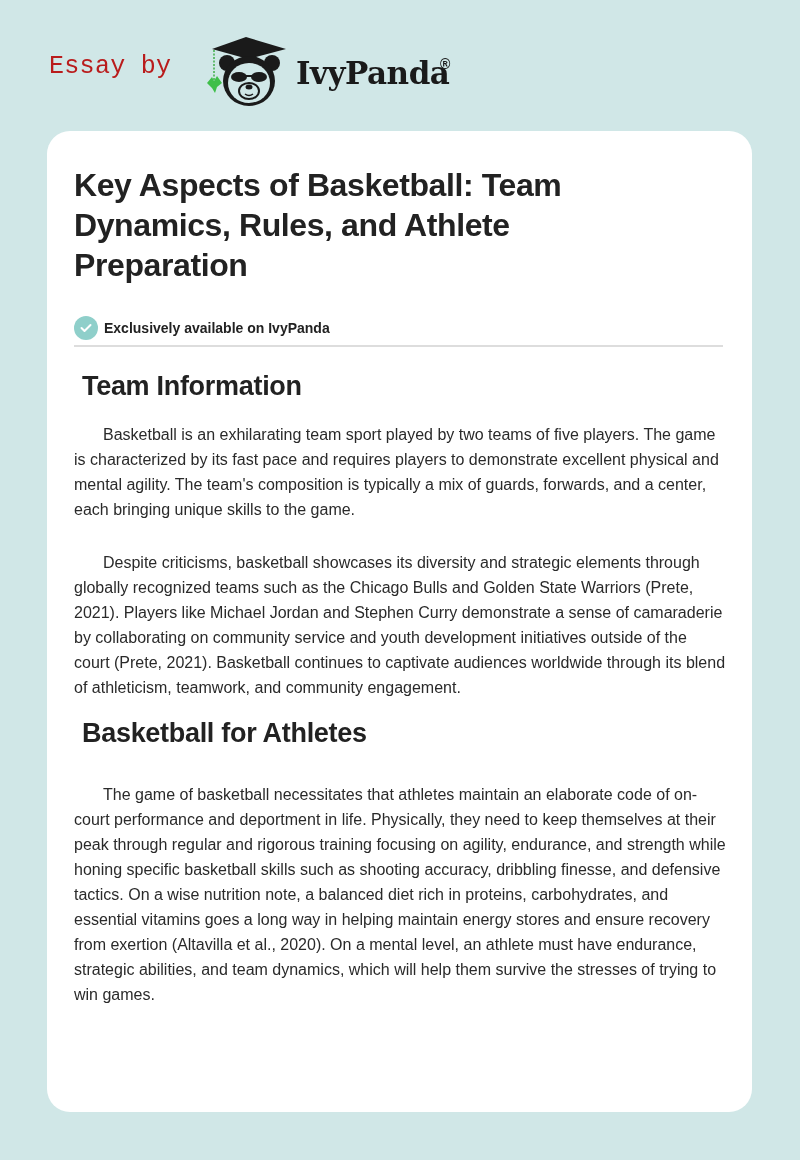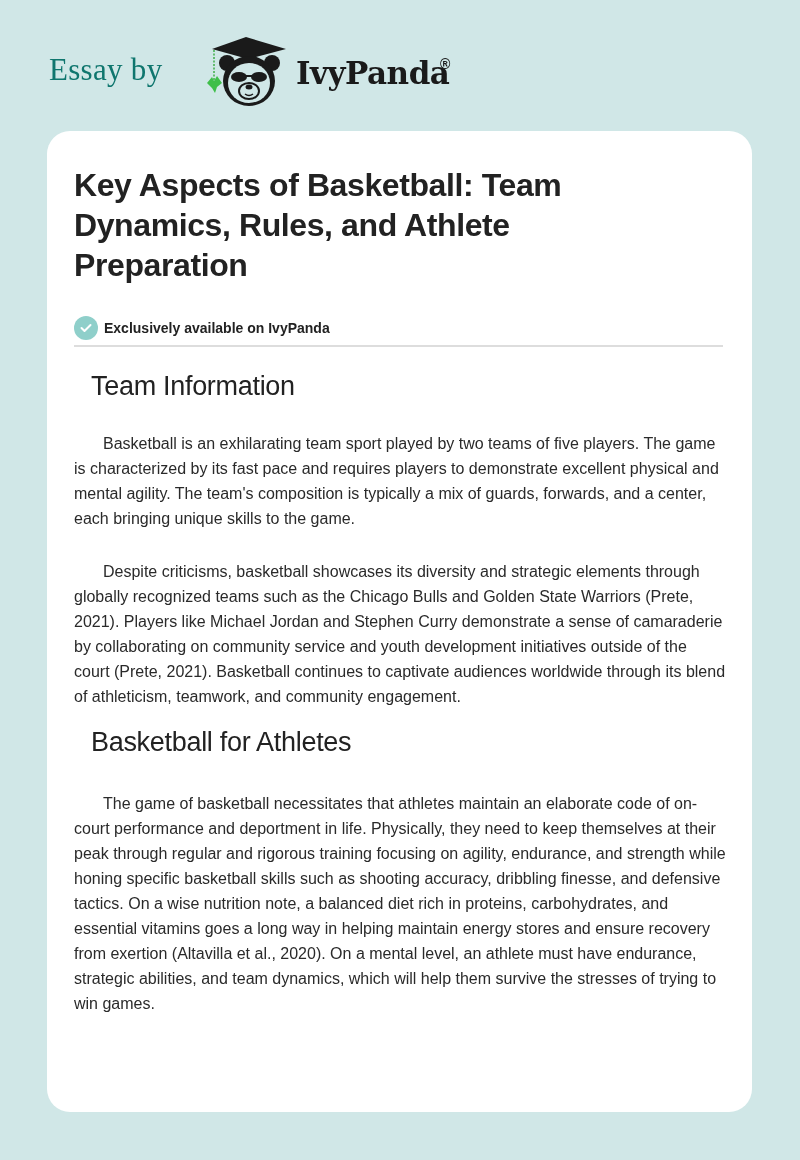--- a/index.html
+++ b/index.html
@@ -15,23 +15,23 @@
     font-family: "Liberation Sans", sans-serif;
   }
   .header {
     position: absolute;
     left: 0; top: 0;
     width: 800px; height: 130px;
   }
   .essay-by {
     position: absolute;
     left: 49px; top: 52px;
-    font-family: Liberation Serif, serif;
-    font-size: 31px;
-    color: #0f766e;
+    font-family: Liberation Mono, monospace;
+    font-size: 25px;
+    color: #b91c1c;
     letter-spacing: 0.3px;
   }
   .logo-mark {
     position: absolute;
     left: 202px; top: 35px;
     width: 88px; height: 74px;
   }
   .brand-name {
     position: absolute;
     left: 296px; top: 55px;
@@ -90,36 +90,36 @@
     left: 27px; top: 214px;
     width: 649px; height: 2px;
     background: #dddddd;
   }
   .content {
     position: absolute;
     left: 27px; top: 230px;
     width: 652px;
   }
   .section-heading {
-    margin: 17px;
-    font-weight: normal;
+    margin: 8px;
+    font-weight: bold;
     font-size: 27px;
     line-height: 50px;
     color: #222222;
     letter-spacing: -0.3px;
   }
   .para {
     margin: 0;
     font-size: 16px;
     line-height: 25px;
     color: #2a2a2a;
     text-indent: 29px;
   }
   .sec1-heading { margin-top: 0; }
-  .sec1-p1 { margin-top: 20px; }
+  .sec1-p1 { margin-top: 11px; }
   .sec1-p2 { margin-top: 28px; }
   .sec2-heading { margin-top: 8px; }
   .sec2-p1 { margin-top: 24px; }
 </style>
 </head>
 <body>
 
 <div class="header">
   <span class="essay-by">Essay by</span>
   <svg class="logo-mark" viewBox="0 0 88 74">

